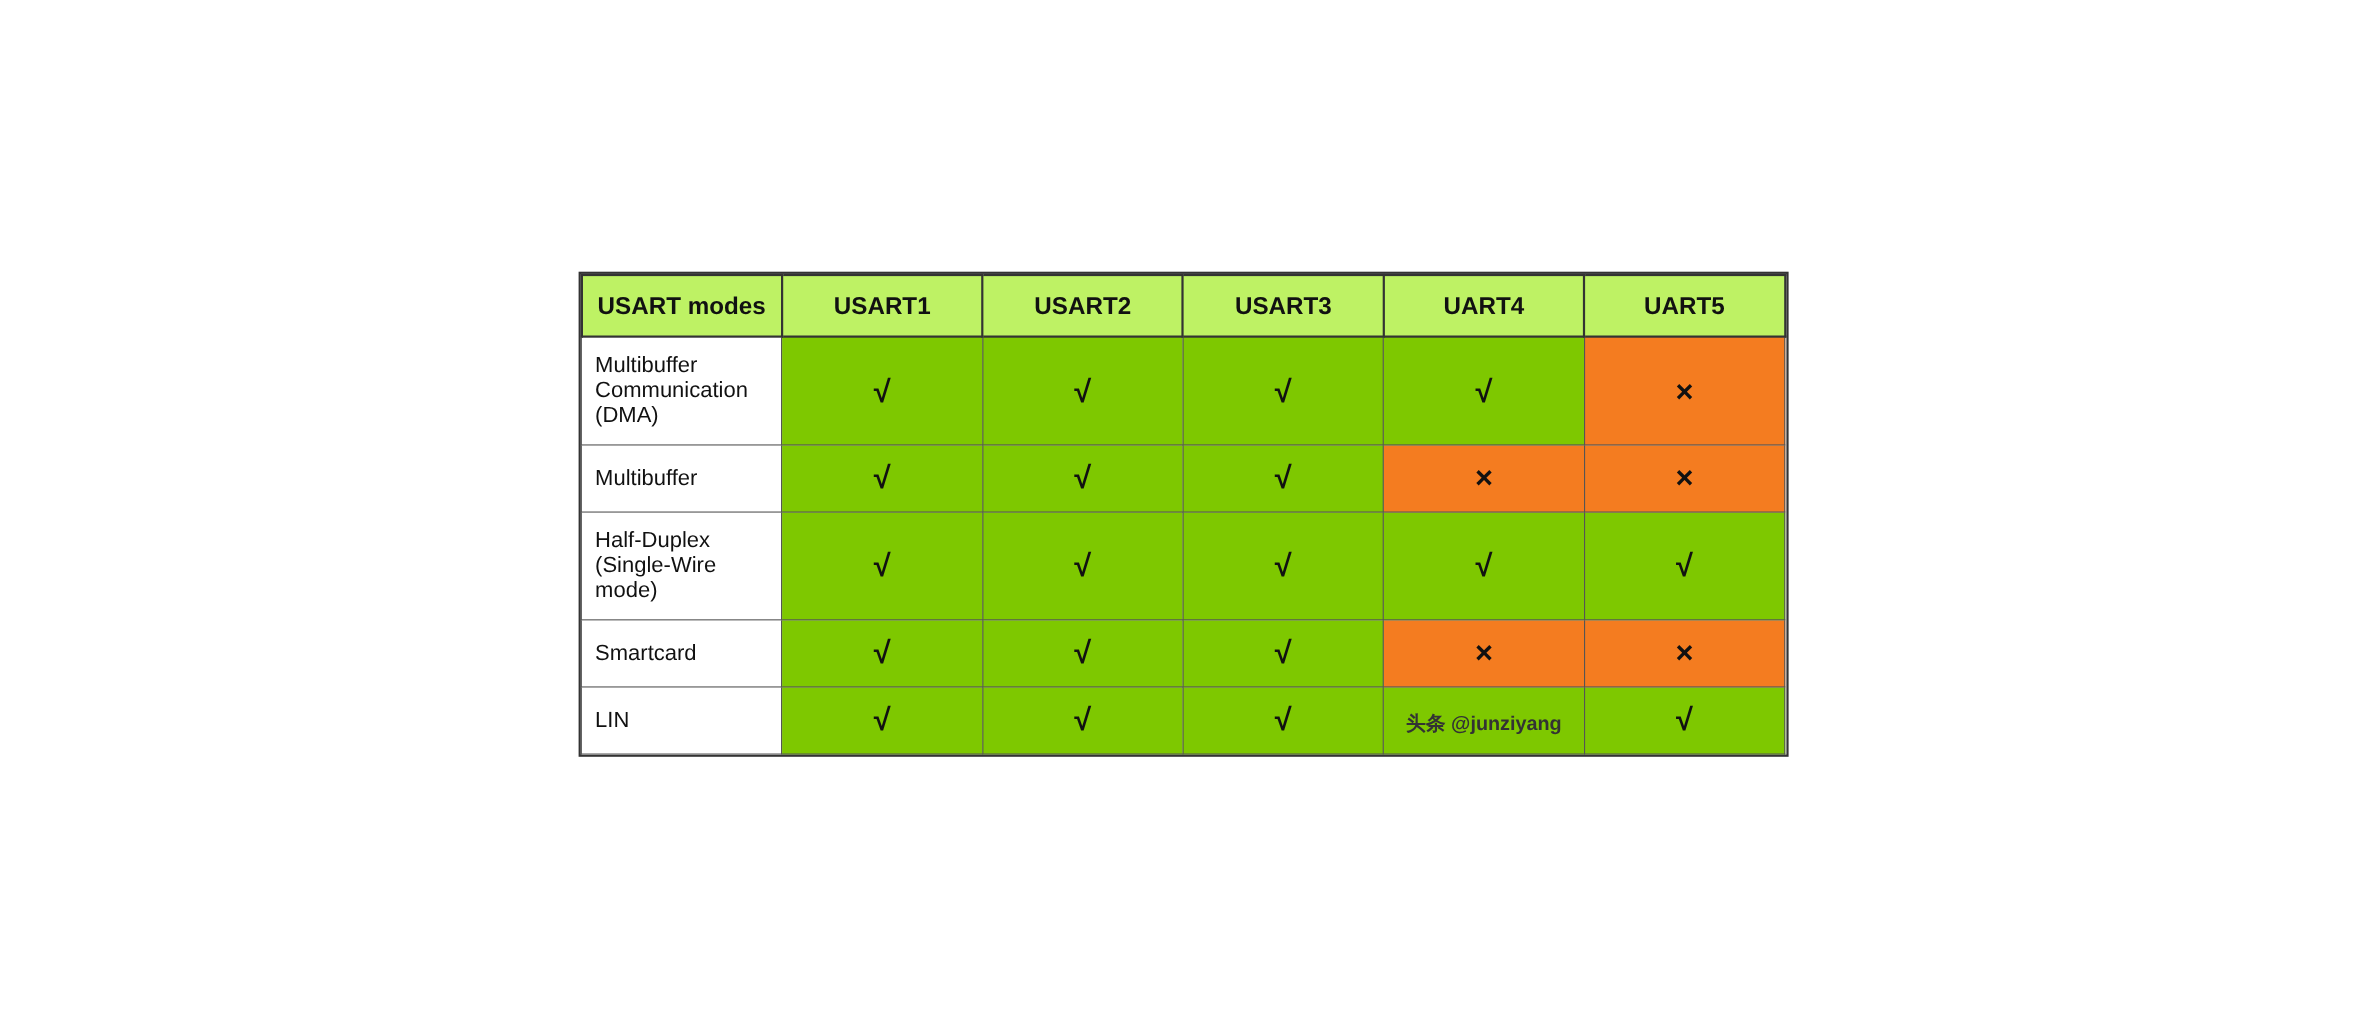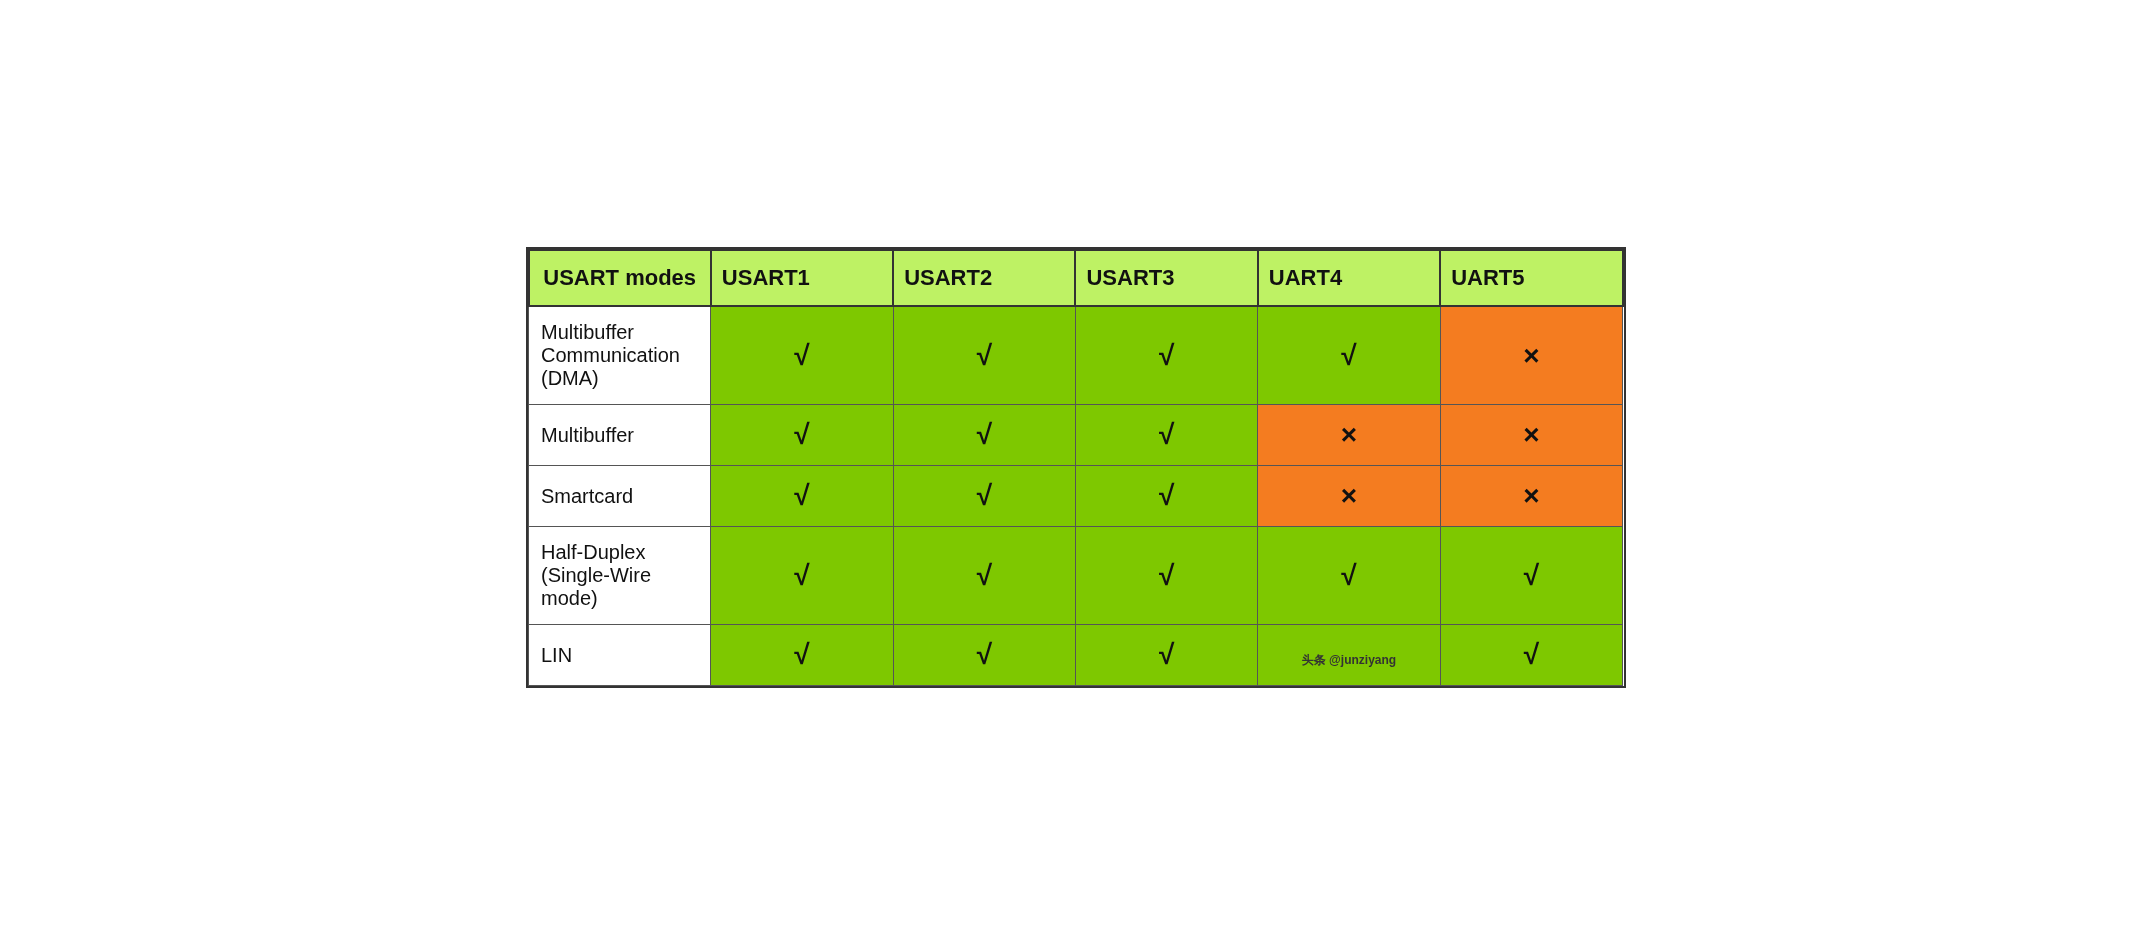--- a/index.html
+++ b/index.html
@@ -30,21 +30,21 @@
       table-layout: fixed;
     }
 
     thead tr {
       background: #bef264;
     }
 
     thead th {
       border: 2px solid #333;
       padding: 14px 10px;
-      text-align: left;
+      text-align: center;
       font-size: 22px;
       font-weight: bold;
       color: #111;
     }
 
     thead th:first-child {
       text-align: center;
     }
 
     tbody tr td {
@@ -72,21 +72,21 @@
     .cell-orange {
       background: #f47c20;
       text-align: center;
       font-size: 28px;
       font-weight: bold;
       color: #111;
     }
 
     .watermark-text {
       color: #333;
-      font-size: 12px;
+      font-size: 18px;
       font-weight: bold;
     }
 
     tbody tr {
       border-bottom: 1px solid #555;
     }
   </style>
 </head>
 <body>
 
@@ -113,34 +113,34 @@
         </tr>
         <tr>
           <td>Multibuffer</td>
           <td class="cell-green">√</td>
           <td class="cell-green">√</td>
           <td class="cell-green">√</td>
           <td class="cell-orange">×</td>
           <td class="cell-orange">×</td>
         </tr>
         <tr>
+          <td>Half-Duplex (Single-Wire mode)</td>
+          <td class="cell-green">√</td>
+          <td class="cell-green">√</td>
+          <td class="cell-green">√</td>
+          <td class="cell-green">√</td>
+          <td class="cell-green">√</td>
+        </tr>
+        <tr>
           <td>Smartcard</td>
           <td class="cell-green">√</td>
           <td class="cell-green">√</td>
           <td class="cell-green">√</td>
           <td class="cell-orange">×</td>
           <td class="cell-orange">×</td>
-        </tr>
-        <tr>
-          <td>Half-Duplex (Single-Wire mode)</td>
-          <td class="cell-green">√</td>
-          <td class="cell-green">√</td>
-          <td class="cell-green">√</td>
-          <td class="cell-green">√</td>
-          <td class="cell-green">√</td>
         </tr>
         <tr>
           <td>LIN</td>
           <td class="cell-green">√</td>
           <td class="cell-green">√</td>
           <td class="cell-green">√</td>
           <td class="cell-green"><span class="watermark-text">头条 @junziyang</span></td>
           <td class="cell-green">√</td>
         </tr>
       </tbody>

